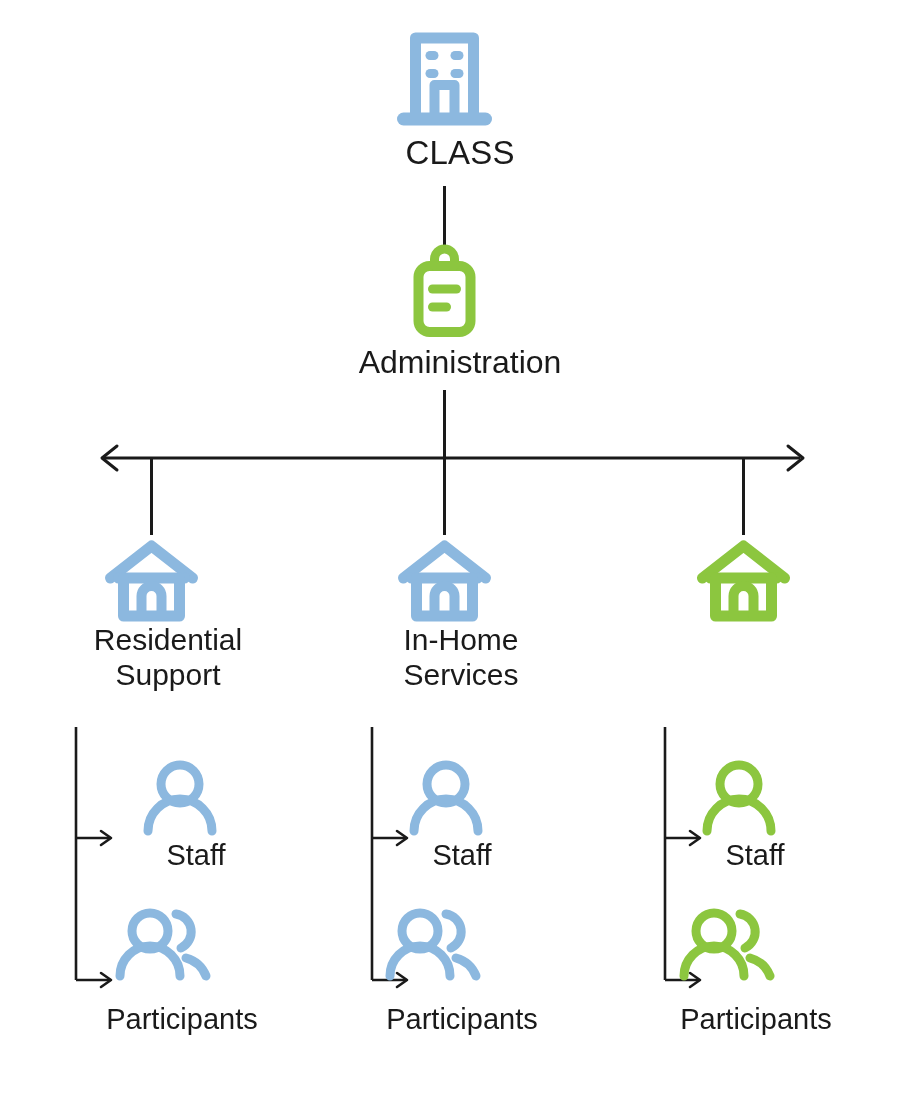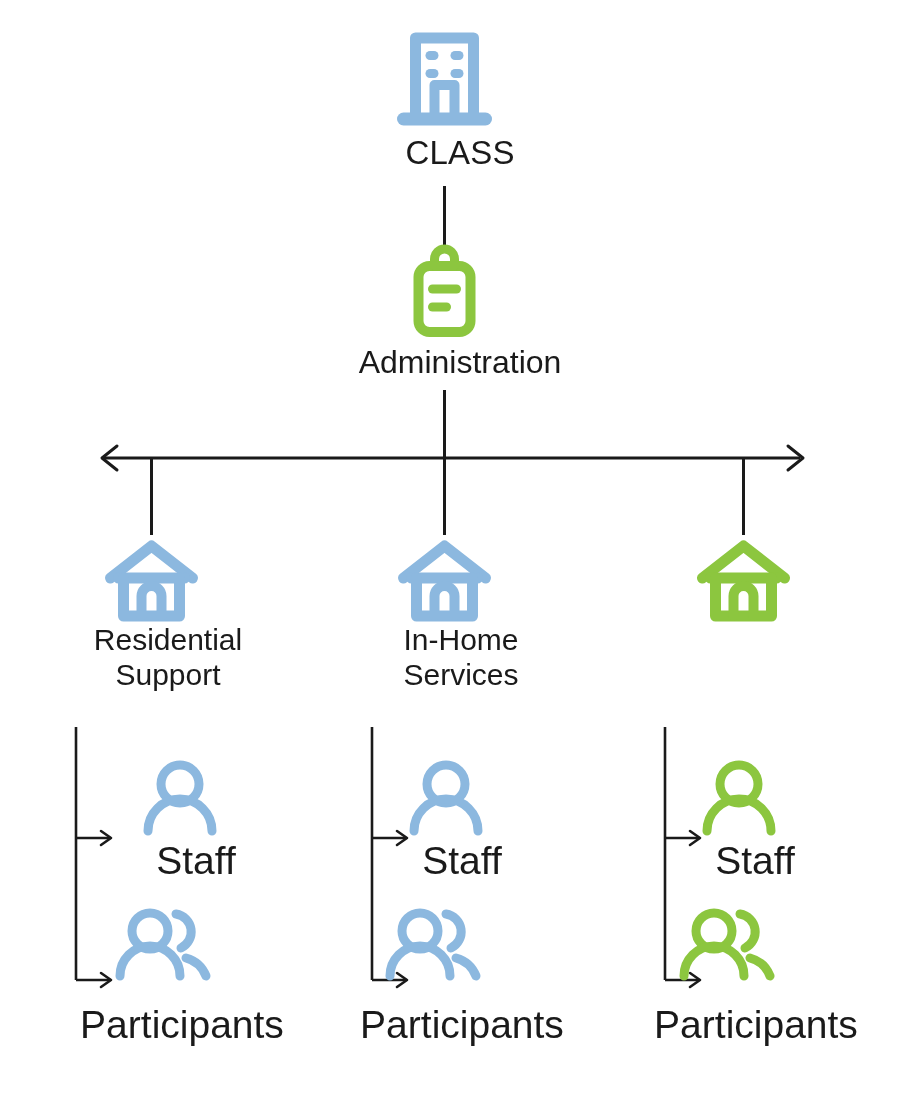--- a/index.html
+++ b/index.html
@@ -48,21 +48,21 @@
     font-size: 33px;
     letter-spacing: 0.2px;
   }
   .label-admin {
     font-size: 32px;
   }
   .label-branch {
     font-size: 30px;
   }
   .label-leaf {
-    font-size: 39px;
+    font-size: 29px;
   }
 </style>
 </head>
 <body>
 
 <div id="diagram-root">
 
   <svg id="org-svg" viewBox="0 0 898 1104" xmlns="http://www.w3.org/2000/svg">
 
     <g stroke="#1a1a1a" fill="none" stroke-width="3">

